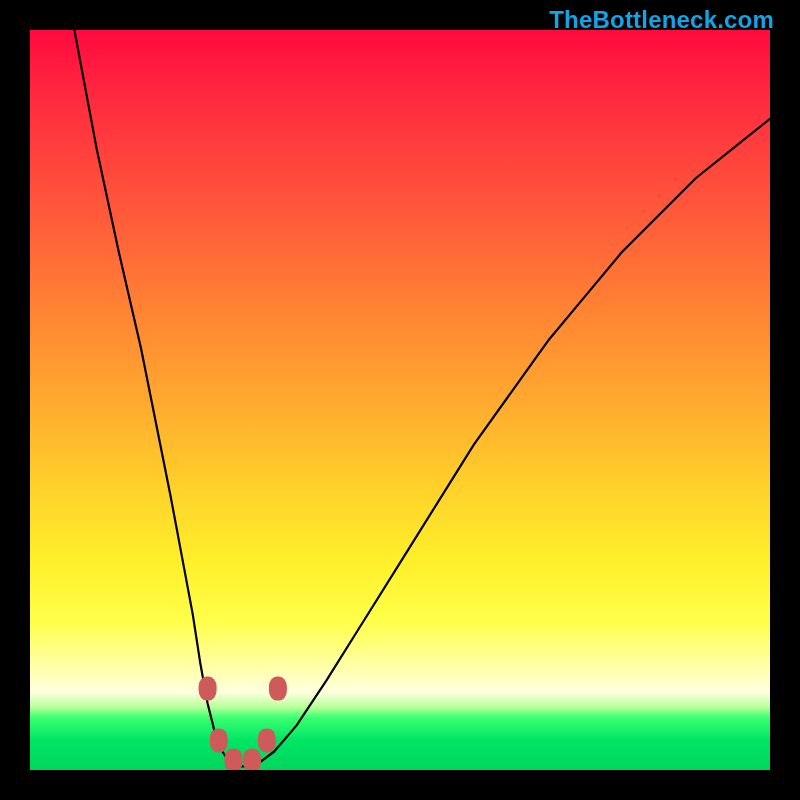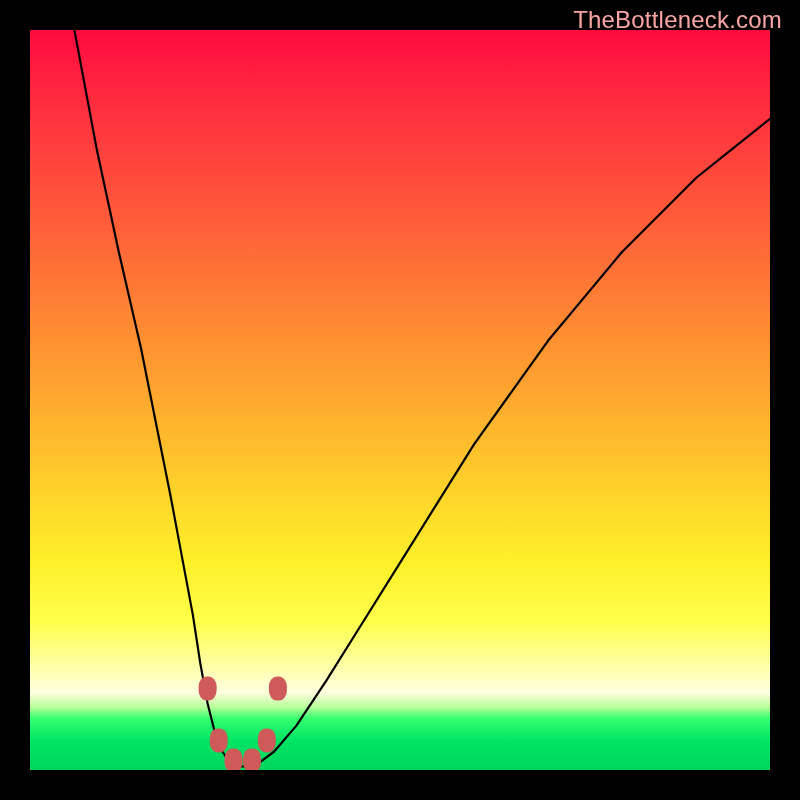--- a/index.html
+++ b/index.html
@@ -13,24 +13,24 @@
   }
   .outer {
     position: relative;
     width: 800px;
     height: 800px;
     background: #000;
   }
   .watermark {
     position: absolute;
     top: 6px;
-    right: 18px;
-    color: #fca5a5;
+    right: 26px;
+    color: #0ea5e9;
     font-size: 24px;
-    font-weight: 400;
+    font-weight: 700;
     letter-spacing: 0.2px;
     user-select: none;
   }
   .plot {
     position: absolute;
     left: 30px;
     top: 30px;
     width: 740px;
     height: 740px;
     

